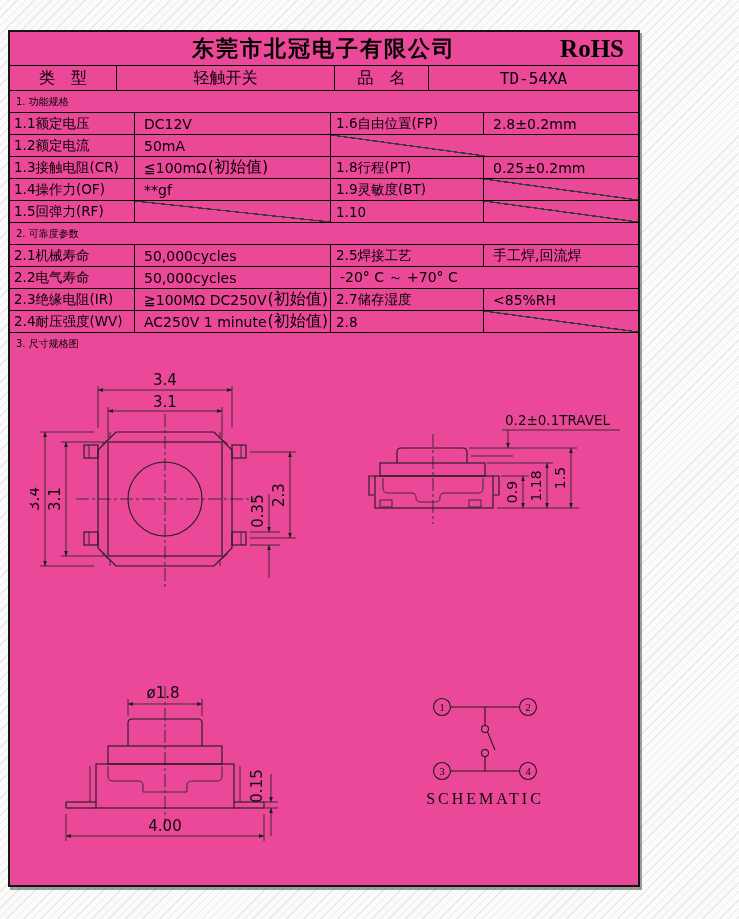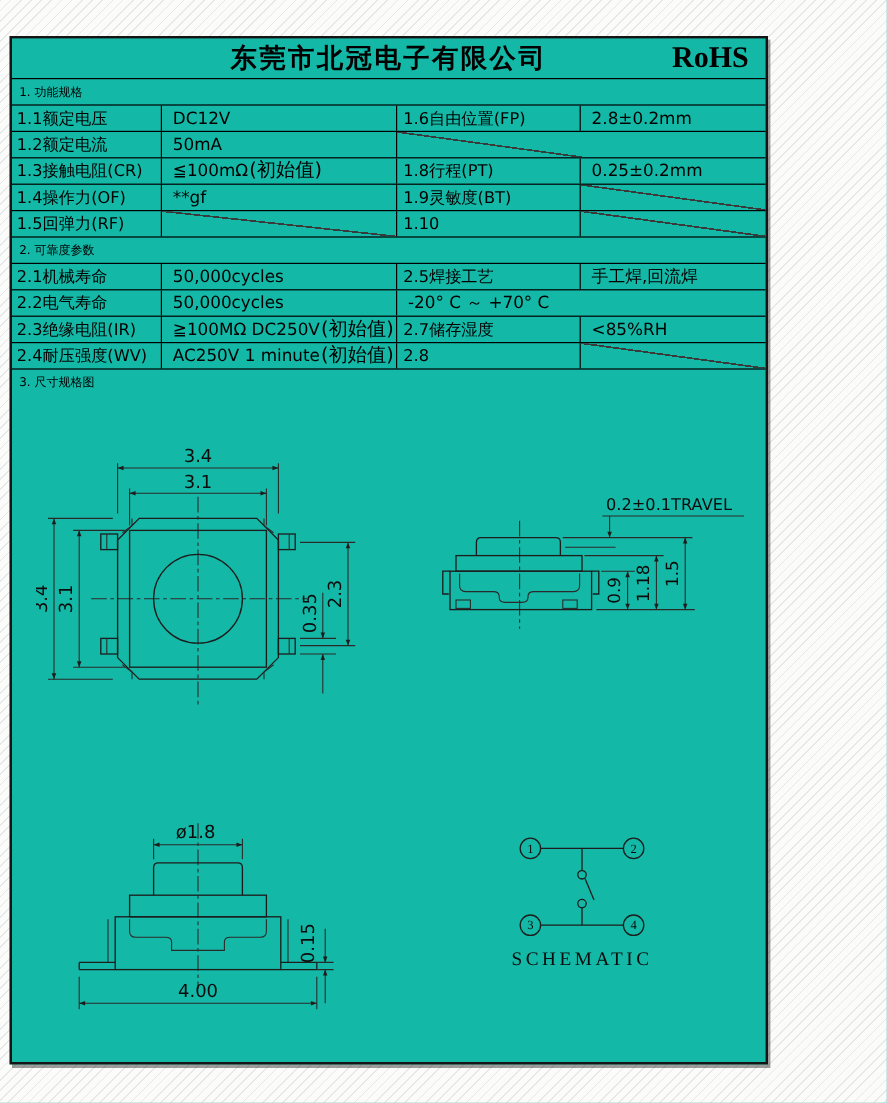--- a/index.html
+++ b/index.html
@@ -6,21 +6,21 @@
   html,body{margin:0;padding:0;}
   body{
     width:739px;height:919px;position:relative;overflow:hidden;
     background:
       repeating-linear-gradient(135deg, rgba(150,155,168,0.20) 0 1px, rgba(0,0,0,0) 1px 6px),
       #fbfbf9;
     font-family:"DejaVu Sans", sans-serif;color:#000;
   }
   .sheet{
     position:absolute;left:8px;top:30px;width:632px;height:857px;
-    box-sizing:border-box;border:2px solid #141414;background:#14b8a6;
+    box-sizing:border-box;border:2px solid #141414;background:#ec4899;
     box-shadow:2px 3px 0 rgba(40,40,40,0.45);
   }
   .row{display:flex;align-items:center;box-sizing:border-box;}
   .bt{border-top:1px solid #000;}
   .h-head{height:33px;position:relative;}
   .h-meta{height:25px;}
   .h-spec{height:22px;}
   .company{position:absolute;left:0;right:0;top:0;bottom:0;display:flex;align-items:center;justify-content:center;
     font-family:"DejaVu Serif", serif;font-size:22px;font-weight:700;letter-spacing:2px;}
   .rohs{position:absolute;right:14px;top:0;bottom:0;display:flex;align-items:center;
@@ -54,20 +54,26 @@
 </head>
 <body>
 
 <div class="sheet">
 
   <div class="row h-head">
     <div class="company">东莞市北冠电子有限公司</div>
     <div class="rohs">RoHS</div>
   </div>
 
+  <div class="row h-meta bt">
+    <div class="cell m1">类　型</div>
+    <div class="cell m2 bl">轻触开关</div>
+    <div class="cell m3 bl">品　名</div>
+    <div class="cell m4 bl">TD-54XA</div>
+  </div>
 
   <div class="row h-spec bt">
     <div class="sec">1.  功能规格</div>
   </div>
 
   <div class="row h-spec bt">
     <div class="cell c1">
         <span>1.1额定电压</span>
       </div>
     <div class="cell c2 bl">

